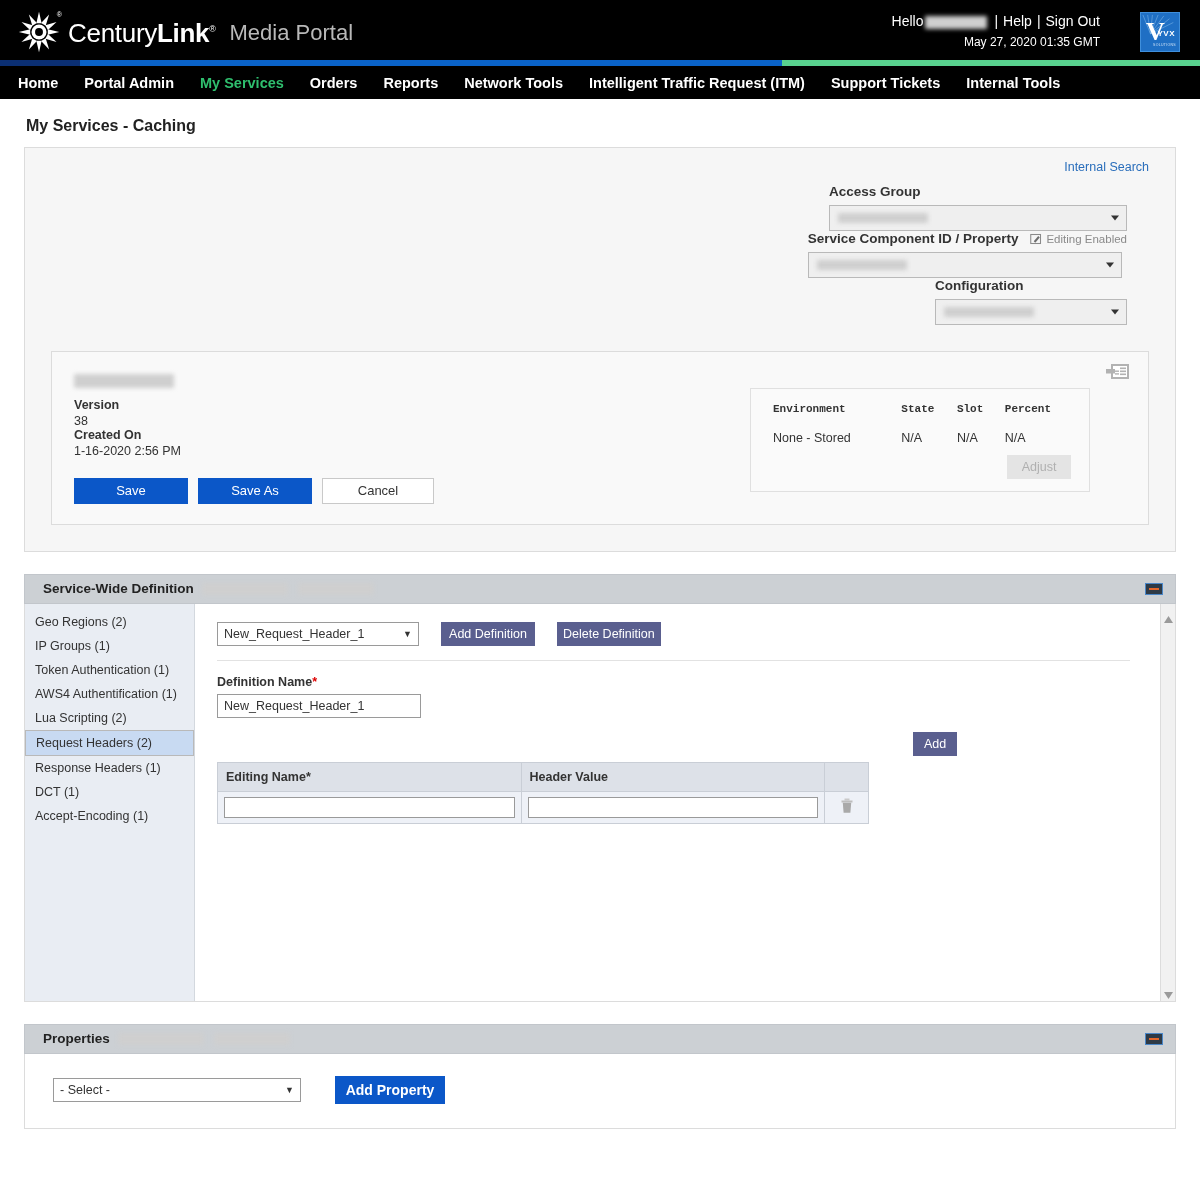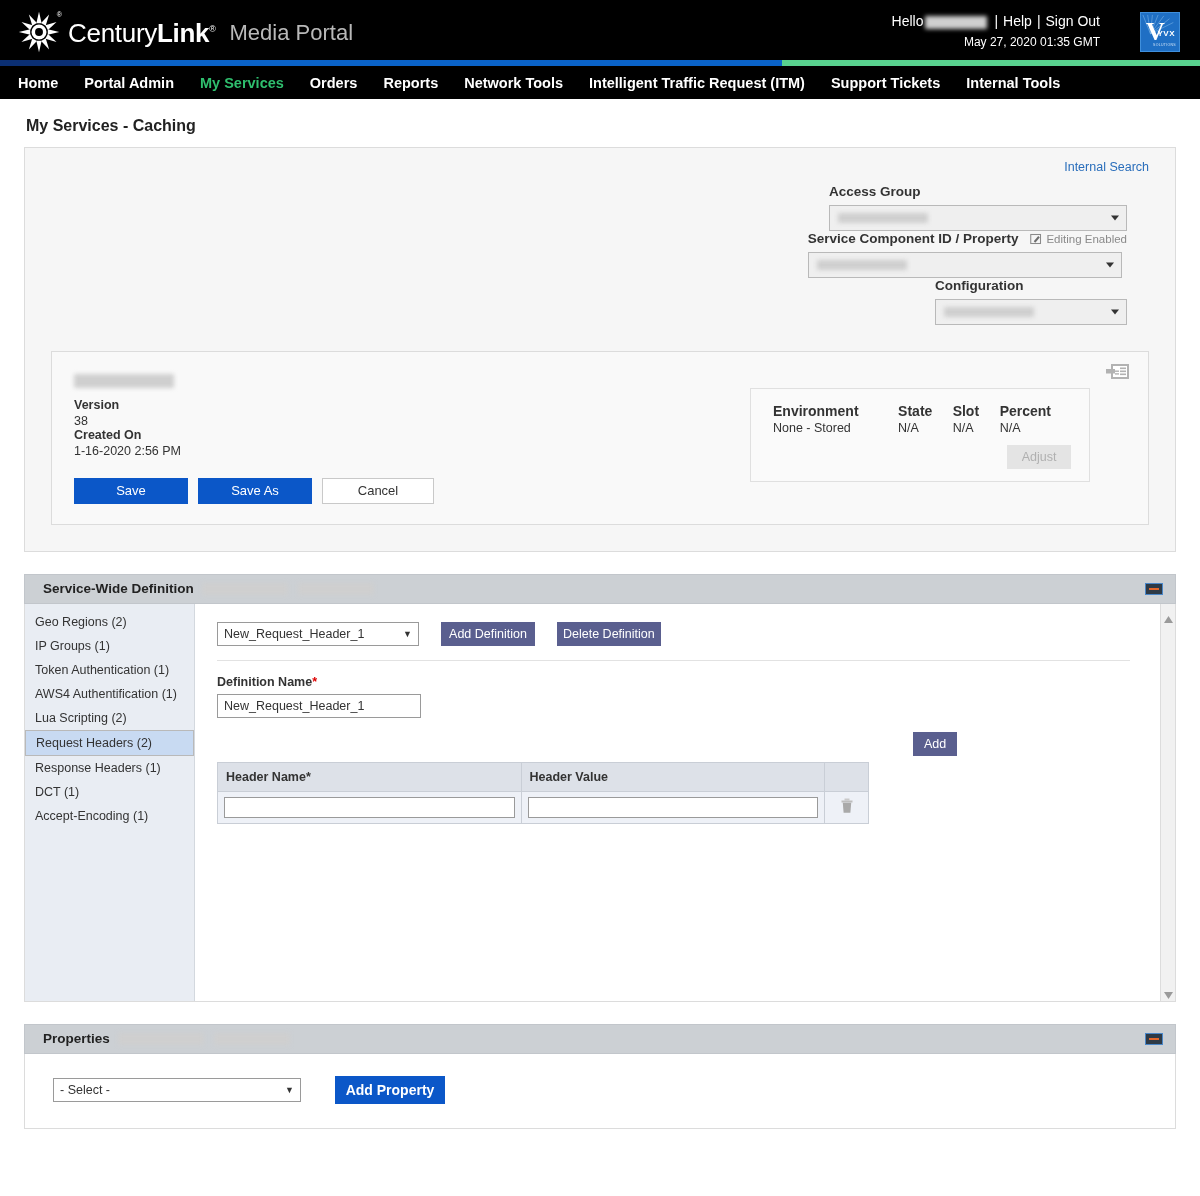--- a/index.html
+++ b/index.html
@@ -85,22 +85,22 @@
   .btnrow { margin-top:20px; display:flex; }
   .btn { height:26px; min-width:114px; display:inline-flex; align-items:center; justify-content:center;
          font-size:13px; border:none; cursor:pointer; margin-right:10px; }
   .btn-primary { background:#0b57c8; color:#fff; font-weight:normal; }
   .btn-cancel { background:#fff; color:#333; border:1px solid #c9c9c9; min-width:112px; }
 
   .env-box { position:absolute; right:58px; top:36px; width:340px; border:1px solid #e0e0e0;
              background:#fafafa; padding:14px 18px 12px 22px; }
   .env-row { display:flex; }
   .env-col { margin-right:20px; }
-  .env-col .k { font-size:14px; font-weight:bold; color:#333; }
-  .env-col .v { font-size:12.5px; color:#333; margin-top:2px; }
+  .env-col .k { font-size:11px; font-weight:bold; color:#333;font-family:Liberation Mono, monospace; }
+  .env-col .v { font-size:12.5px; color:#333; margin-top:16px; }
   .c-env { width:140px; } .c-state { width:46px; } .c-slot { width:36px; }
   .adjust { margin-top:10px; margin-left:auto; width:64px; height:24px; background:#e4e4e4; color:#b0b0b0;
             display:flex; align-items:center; justify-content:center; font-size:12.5px; border:none; }
   .adjust-wrap { display:flex; }
   .panel-icon { position:absolute; right:18px; top:10px; width:24px; height:20px; }
 
   
   .section { margin:22px 24px 0 24px; }
   .sec-head { background:#ccd0d4; height:30px; display:flex; align-items:center; padding:0 10px 0 18px;
               position:relative; border:1px solid #c2c6cb; }
@@ -377,21 +377,21 @@
         </div>
         <input class="txt" type="text" value="New_Request_Header_1" style="">
 
         <div class="addrow">
           <button class="btn-slate sm">Add</button>
         </div>
 
         <table class="hdr-table">
           <thead>
             <tr>
-              <th><span>Header Name</span><span class="req">*</span></th>
+              <th><span>Editing Name</span><span class="req">*</span></th>
               <th>Header Value</th>
               <th class="c-del"></th>
             </tr>
           </thead>
           <tbody>
             <tr>
               <td>
                 <input class="cell-input" type="text" value="" style="">
               </td>
               <td>

